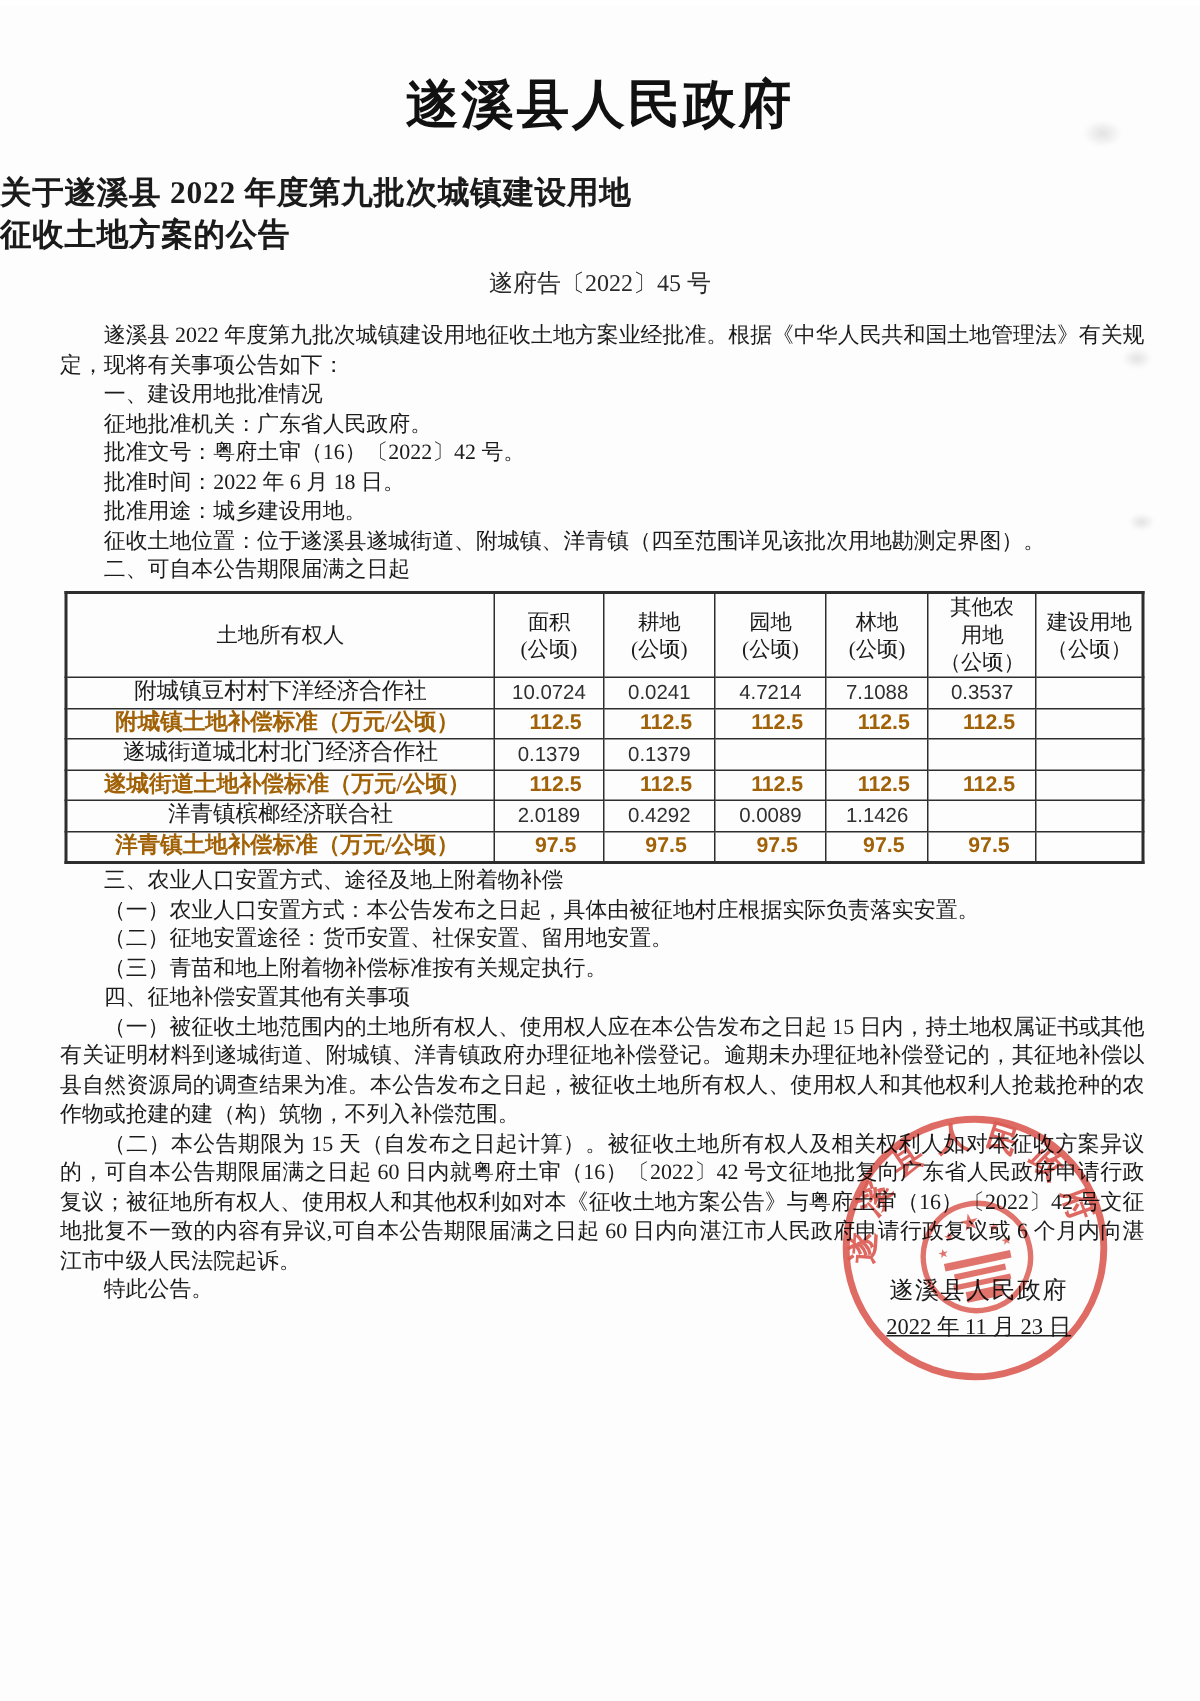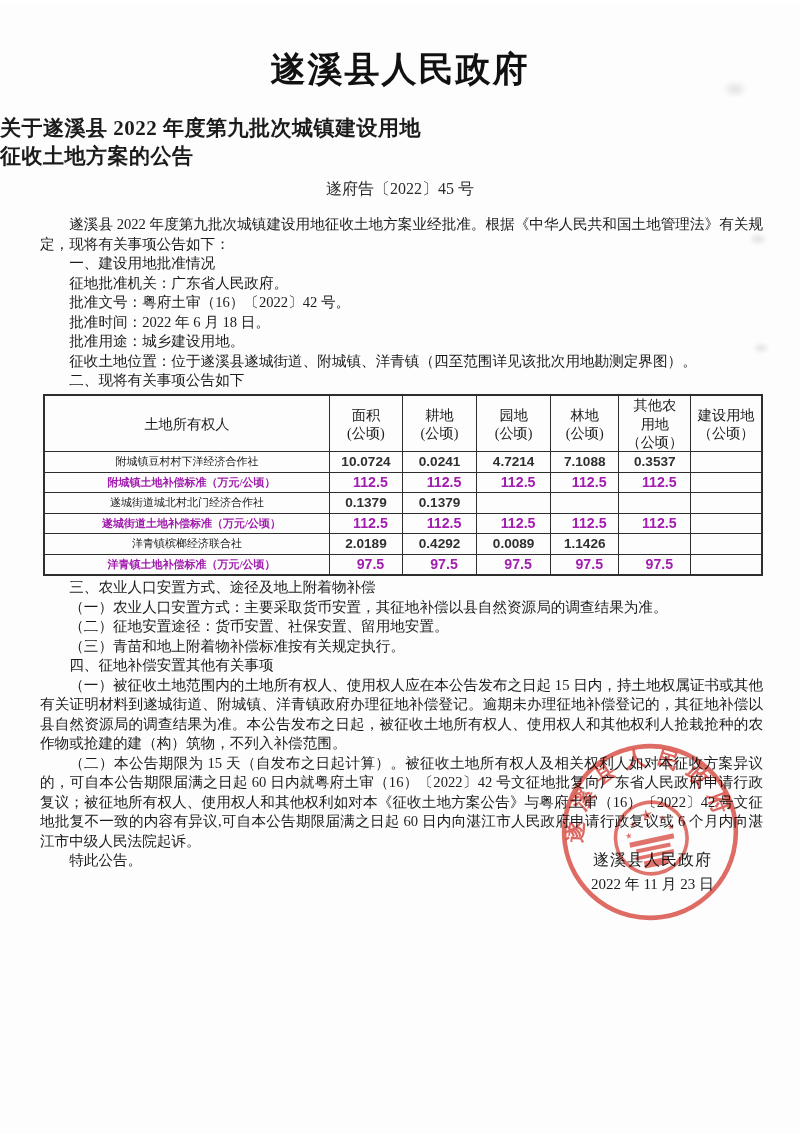--- a/index.html
+++ b/index.html
@@ -57,38 +57,37 @@
     padding: 0 2px;
     overflow: hidden;
   }
   table.land th {
     font-weight: normal;
     font-size: 14.2px;
     line-height: 1.28;
     height: 57px;
     white-space: pre-line;
   }
-  table.land td { height: 20px; font-size: 11px; }
+  table.land td { height: 20px; font-size: 15px; }
   table.land td.num {
     font-family: "Liberation Sans", "DejaVu Sans", sans-serif;
     font-size: 13.6px;
     color: #2f2f2f;
-    font-weight: bold;
-  }
-  table.land tr.std td { font-weight: bold; color: #a21caf; padding-left: 11px; }
+  }
+  table.land tr.std td { font-weight: bold; color: #a16207; padding-left: 11px; }
   table.land tr.std td.num { font-size: 14.2px; }
   .sig-block {
     position: absolute;
     top: 846px;
     left: 545px;
     width: 215px;
     text-align: center;
   }
   .sig-issuer { font-size: 16px; letter-spacing: 1px; }
-  .sig-date { margin-top: 4px; font-size: 15px; }
+  .sig-date { margin-top: 4px; font-size: 15px; text-decoration: underline; }
   .seal {
     position: absolute;
     top: 736px;
     left: 558px;
     width: 184px;
     height: 184px;
     transform: rotate(-8deg);
     mix-blend-mode: multiply;
     opacity: 0.88;
     pointer-events: none;
@@ -118,21 +117,21 @@
   <div class="doc-number">遂府告〔2022〕45 号</div>
 
   <div class="content">
     <p>遂溪县 2022 年度第九批次城镇建设用地征收土地方案业经批准。根据《中华人民共和国土地管理法》有关规定，现将有关事项公告如下：</p>
     <p>一、建设用地批准情况</p>
     <p>征地批准机关：广东省人民政府。</p>
     <p>批准文号：粤府土审（16）〔2022〕42 号。</p>
     <p>批准时间：2022 年 6 月 18 日。</p>
     <p>批准用途：城乡建设用地。</p>
     <p>征收土地位置：位于遂溪县遂城街道、附城镇、洋青镇（四至范围详见该批次用地勘测定界图）。</p>
-    <p>二、现将有关事项公告如下</p>
+    <p>二、可自本公告期限届满之日起</p>
 
     <table class="land">
       <colgroup>
         <col style="width:285px">
           <col style="width:73px">
           <col style="width:74px">
         <col style="width:74px">
           <col style="width:68px">
           <col style="width:72px">
           <col style="width:71px">
@@ -205,21 +204,21 @@
         <td class="num">97.5</td>
         <td class="num">97.5</td>
         <td class="num">97.5</td>
         <td class="num">97.5</td>
         <td class="num"></td>
       </tr>
     </tbody>
       </table>
 
     <p>三、农业人口安置方式、途径及地上附着物补偿</p>
-    <p>（一）农业人口安置方式：主要采取货币安置，其征地补偿以县自然资源局的调查结果为准。</p>
+    <p>（一）农业人口安置方式：本公告发布之日起，具体由被征地村庄根据实际负责落实安置。</p>
     <p>（二）征地安置途径：货币安置、社保安置、留用地安置。</p>
     <p>（三）青苗和地上附着物补偿标准按有关规定执行。</p>
     <p>四、征地补偿安置其他有关事项</p>
     <p>（一）被征收土地范围内的土地所有权人、使用权人应在本公告发布之日起 15 日内，持土地权属证书或其他有关证明材料到遂城街道、附城镇、洋青镇政府办理征地补偿登记。逾期未办理征地补偿登记的，其征地补偿以县自然资源局的调查结果为准。本公告发布之日起，被征收土地所有权人、使用权人和其他权利人抢栽抢种的农作物或抢建的建（构）筑物，不列入补偿范围。</p>
     <p>（二）本公告期限为 15 天（自发布之日起计算）。被征收土地所有权人及相关权利人如对本征收方案异议的，可自本公告期限届满之日起 60 日内就粤府土审（16）〔2022〕42 号文征地批复向广东省人民政府申请行政复议；被征地所有权人、使用权人和其他权利如对本《征收土地方案公告》与粤府土审（16）〔2022〕42 号文征地批复不一致的内容有异议,可自本公告期限届满之日起 60 日内向湛江市人民政府申请行政复议或 6 个月内向湛江市中级人民法院起诉。</p>
     <p>特此公告。</p>
   </div>
 
   <div class="sig-block">
     <div class="sig-issuer">遂溪县人民政府</div>

